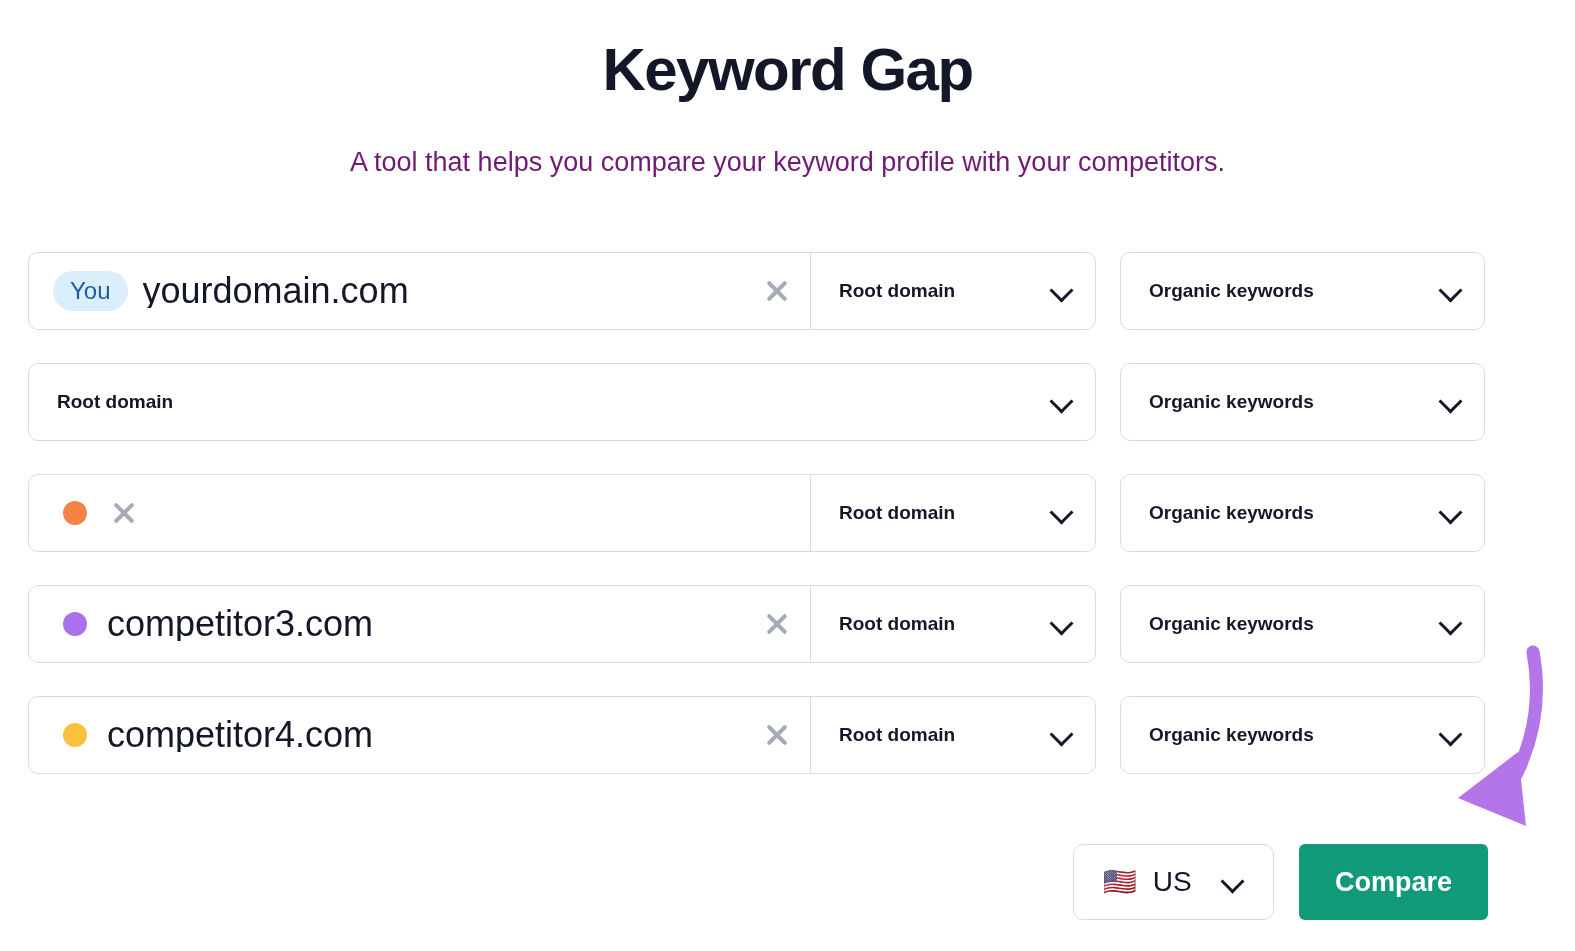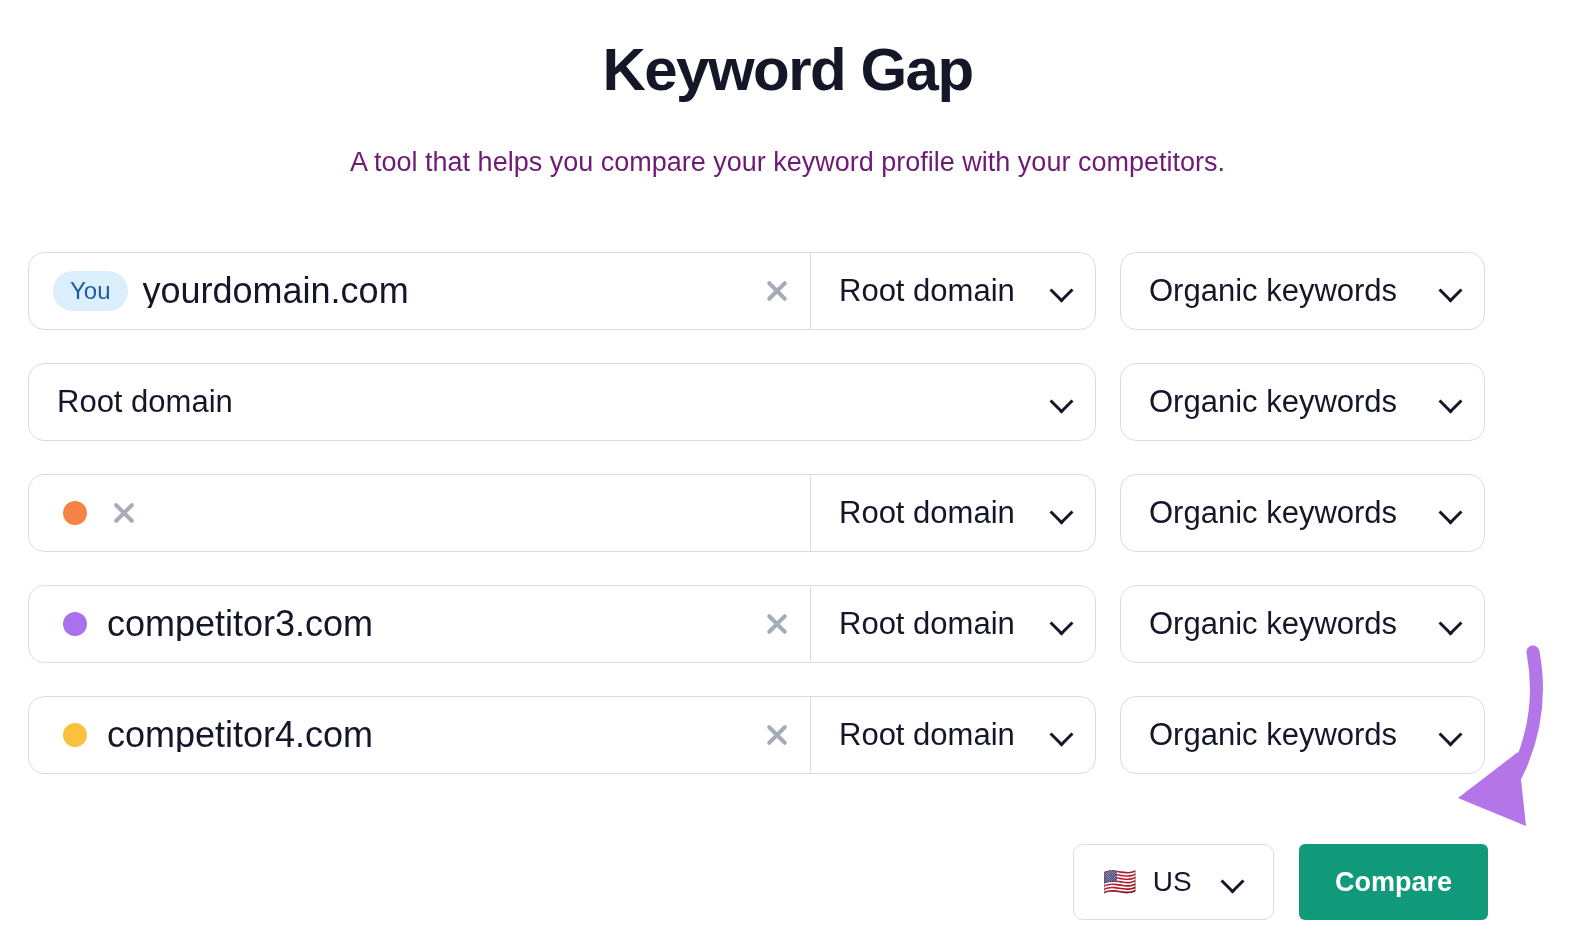--- a/index.html
+++ b/index.html
@@ -64,21 +64,21 @@
 
   
   .input-group {
     position: relative;
     width: 1068px;
     height: 78px;
     display: flex;
     align-items: stretch;
     background: #ffffff;
     border: 1px solid #d9dce3;
-    border-radius: 16px;
+    border-radius: 10px;
   }
 
   .domain-field {
     position: relative;
     flex: 0 0 782px;
     width: 782px;
     display: flex;
     align-items: center;
     padding-left: 24px;
     padding-right: 10px;
@@ -155,30 +155,31 @@
     position: relative;
     margin-left: 24px;
     width: 365px;
     height: 78px;
     display: flex;
     align-items: center;
     padding-left: 28px;
     padding-right: 22px;
     background: #ffffff;
     border: 1px solid #d9dce3;
-    border-radius: 16px;
+    border-radius: 10px;
     cursor: pointer;
   }
 
   .select-label {
     flex: 1 1 auto;
-    font-size: 31px;
+    font-size: 19px;
     line-height: 34px;
     color: #141728;
     white-space: nowrap;
+    font-weight: bold;
   }
 
   .chevron {
     flex: 0 0 auto;
     width: 22px;
     height: 22px;
     margin-left: 14px;
     position: relative;
   }
   .chevron::before {

